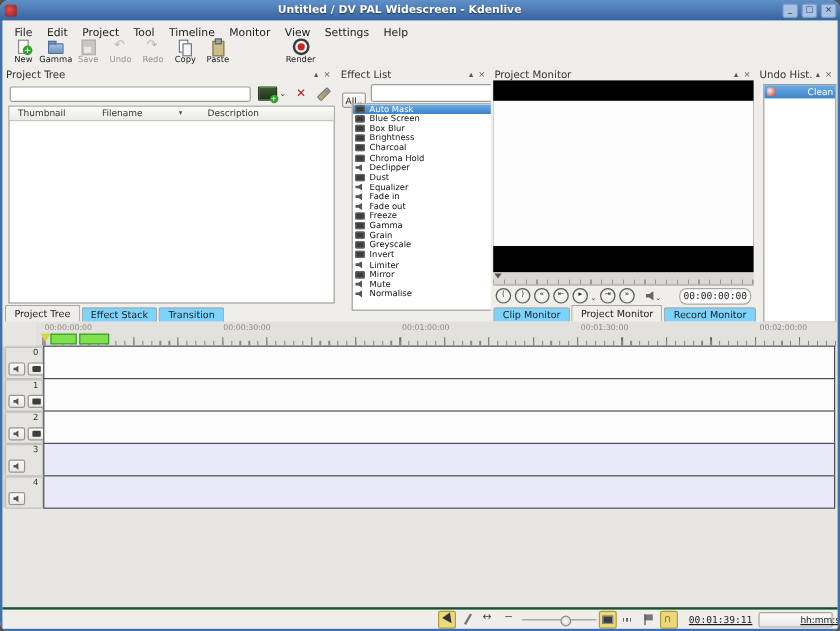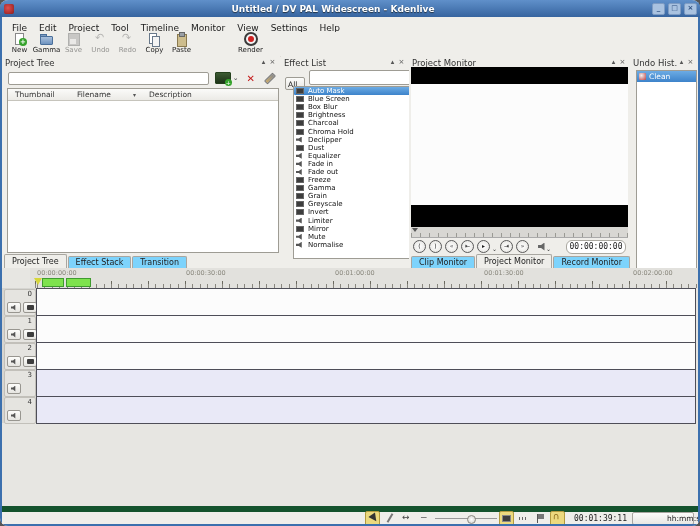--- a/index.html
+++ b/index.html
@@ -50,21 +50,21 @@
   
   #project-tree-panel{left:2px;width:278px;height:199px;}
   .pt-toolbar{position:absolute;left:6px;top:15px;right:4px;height:14px;display:flex;align-items:center;}
   .pt-search{flex:1;height:11px;border:1px solid #9e9c94;border-radius:2px;background:#fff;font-size:8px;padding:0 2px;margin-right:6px;}
   .pt-addclip{width:14px;height:10px;background:linear-gradient(#3c5a32,#1d3318);border:1px solid #24401c;border-radius:1px;position:relative;}
   .pt-addclip::after{content:"+";position:absolute;right:-2px;bottom:-3px;color:#fff;background:#35a22b;border-radius:50%;width:7px;height:7px;font-size:6px;line-height:7px;text-align:center;}
   .pt-chevron{font-size:7px;color:#444;margin:0 3px 0 2px;}
   .pt-delete{color:#c41a1a;font-weight:bold;font-size:10px;margin:0 5px;}
   .pt-edit{width:10px;height:3px;background:linear-gradient(90deg,#c8a96a,#8a8a8a);border:1px solid #777;border-radius:1px;transform:rotate(-45deg);margin-left:4px;}
   .pt-list{position:absolute;left:5px;top:32px;width:270px;height:163px;}
-  .pt-cols{display:flex;height:11px;border-bottom:1px solid #c6c4bc;background:linear-gradient(#fbfbf9,#ebeae6);align-items:center;font-size:7.5px;color:#333;}
+  .pt-cols{display:flex;height:11px;border-bottom:1px solid #c6c4bc;background:linear-gradient(#fbfbf9,#ebeae6);align-items:center;font-size:7.5px;color:#333;gap:8px;}
   .pt-col{padding-left:7px;}
   .col-thumb{width:55px;}
   .col-file{width:50px;}
   .sort-arrow{font-size:6px;color:#555;margin:0 6px;}
 
   
   #effect-list-panel{left:281px;width:128px;height:204px;}
   .fl-controls{position:absolute;left:4px;top:14px;right:4px;height:14px;display:flex;align-items:center;}
   .fl-combo{width:38px;height:11px;border:1px solid #9e9c94;border-radius:2px;background:linear-gradient(#fcfcfa,#e8e7e3);
             font-size:7.5px;display:flex;align-items:flex-end;padding:0 2px;margin-top:12px;}
@@ -98,21 +98,21 @@
 
   
   .tab{height:11px;padding:0 7px;font-size:8px;line-height:11px;color:#222;background:#7dd3fc;
        border:1px solid #a8a6a0;border-bottom:none;border-radius:2px 2px 0 0;margin-right:1px;white-space:nowrap;}
   .tab.active{background:#efeeea;height:13px;line-height:13px;font-weight:normal;}
 
   
   #undo-panel{left:630px;width:68px;height:212px;}
   .undo-list{position:absolute;left:6px;top:14px;width:59px;height:197px;}
   .undo-item{height:11px;display:flex;align-items:center;font-size:7.5px;padding-left:2px;color:#111;}
-  .undo-item.selected{background:linear-gradient(#6cabe4,#3d83ca);color:#fff;}
+  .undo-item.selected{background:linear-gradient(#6cabe4,#3d83ca);color:#fff;gap:24px;}
   .undo-ico{width:7px;height:7px;margin-right:3px;border-radius:1px;background:radial-gradient(circle at 35% 35%,#f0f0f0,#c04040);flex:none;}
 
   
   .left-tabs{position:absolute;left:4px;top:255px;display:flex;align-items:flex-end;height:13px;z-index:5;}
 
   
   .tl-ruler{position:absolute;left:30px;top:268px;width:668px;height:20px;background:#e2e1dd;border-bottom:1px solid #8a887f;}
   .tl-ruler .ticks{position:absolute;left:0;bottom:0;width:100%;height:9px;
       background-image:repeating-linear-gradient(90deg,#88867e 0 1px,transparent 1px 7.4px),repeating-linear-gradient(90deg,#6b695f 0 1px,transparent 1px 37px);
       background-size:100% 4px,100% 7px;background-position:7px 5px,7px 2px;background-repeat:repeat-x;}
@@ -129,22 +129,22 @@
           margin-right:2px;display:flex;align-items:center;justify-content:center;}
   .spk{width:6px;height:6px;background:#555;clip-path:polygon(0 32%,34% 32%,72% 0,72% 100%,34% 68%,0 68%);}
   .vid{width:7px;height:5px;background:#3d3d3d;border-radius:1px;}
   .tl-tracks{position:absolute;left:34px;top:0;width:660px;}
   .tl-row{border-top:1px solid #4e4e58;border-left:1px solid #4e4e58;border-right:1px solid #4e4e58;height:26px;}
   .tl-row:last-child{border-bottom:1px solid #4e4e58;}
   .tl-row.video{background:#fcfcfc;}
   .tl-row.audio{background:#e9e9f7;}
 
   
-  .statusbar{position:absolute;left:2px;top:506px;width:696px;height:18px;background:#efeeea;border-top:6px solid #14532d;
-             display:flex;align-items:center;justify-content:flex-end;padding-right:4px;box-sizing:border-box;}
+  .statusbar{position:absolute;left:2px;top:506px;width:696px;height:18px;background:#efeeea;border-top:2px solid #14532d;
+             display:flex;align-items:center;justify-content:flex-end;padding-right:4px;box-sizing:border-box;text-decoration:underline;}
   .sb-ico{width:13px;height:13px;border:1px solid transparent;border-radius:2px;margin-left:2px;position:relative;flex:none;}
   .sb-ico.active{background:#ecd97e;border-color:#b29a3e;}
   .ico-select::before{content:"";position:absolute;left:4px;top:2px;width:0;height:0;border-left:4px solid transparent;border-right:4px solid transparent;border-top:8px solid #333;transform:rotate(-35deg);}
   .ico-razor::before{content:"";position:absolute;left:6px;top:1px;width:2px;height:10px;background:#777;transform:rotate(30deg);}
   .ico-spacer::before{content:"↔";position:absolute;left:2px;top:0;font-size:9px;color:#444;}
   .ico-zoomout::before{content:"−";position:absolute;left:3px;top:0;font-size:9px;color:#555;}
   .ico-vthumb::before{content:"";position:absolute;left:2px;top:3px;width:9px;height:7px;background:#3d3d3d;box-shadow:inset 0 0 0 1px #888;}
   .ico-athumb::before{content:"";position:absolute;left:2px;top:5px;width:9px;height:3px;background:repeating-linear-gradient(90deg,#666 0 1px,transparent 1px 3px);}
   .ico-marker::before{content:"";position:absolute;left:3px;top:2px;width:7px;height:5px;background:#777;}
   .ico-marker::after{content:"";position:absolute;left:3px;top:2px;width:1px;height:9px;background:#555;}

